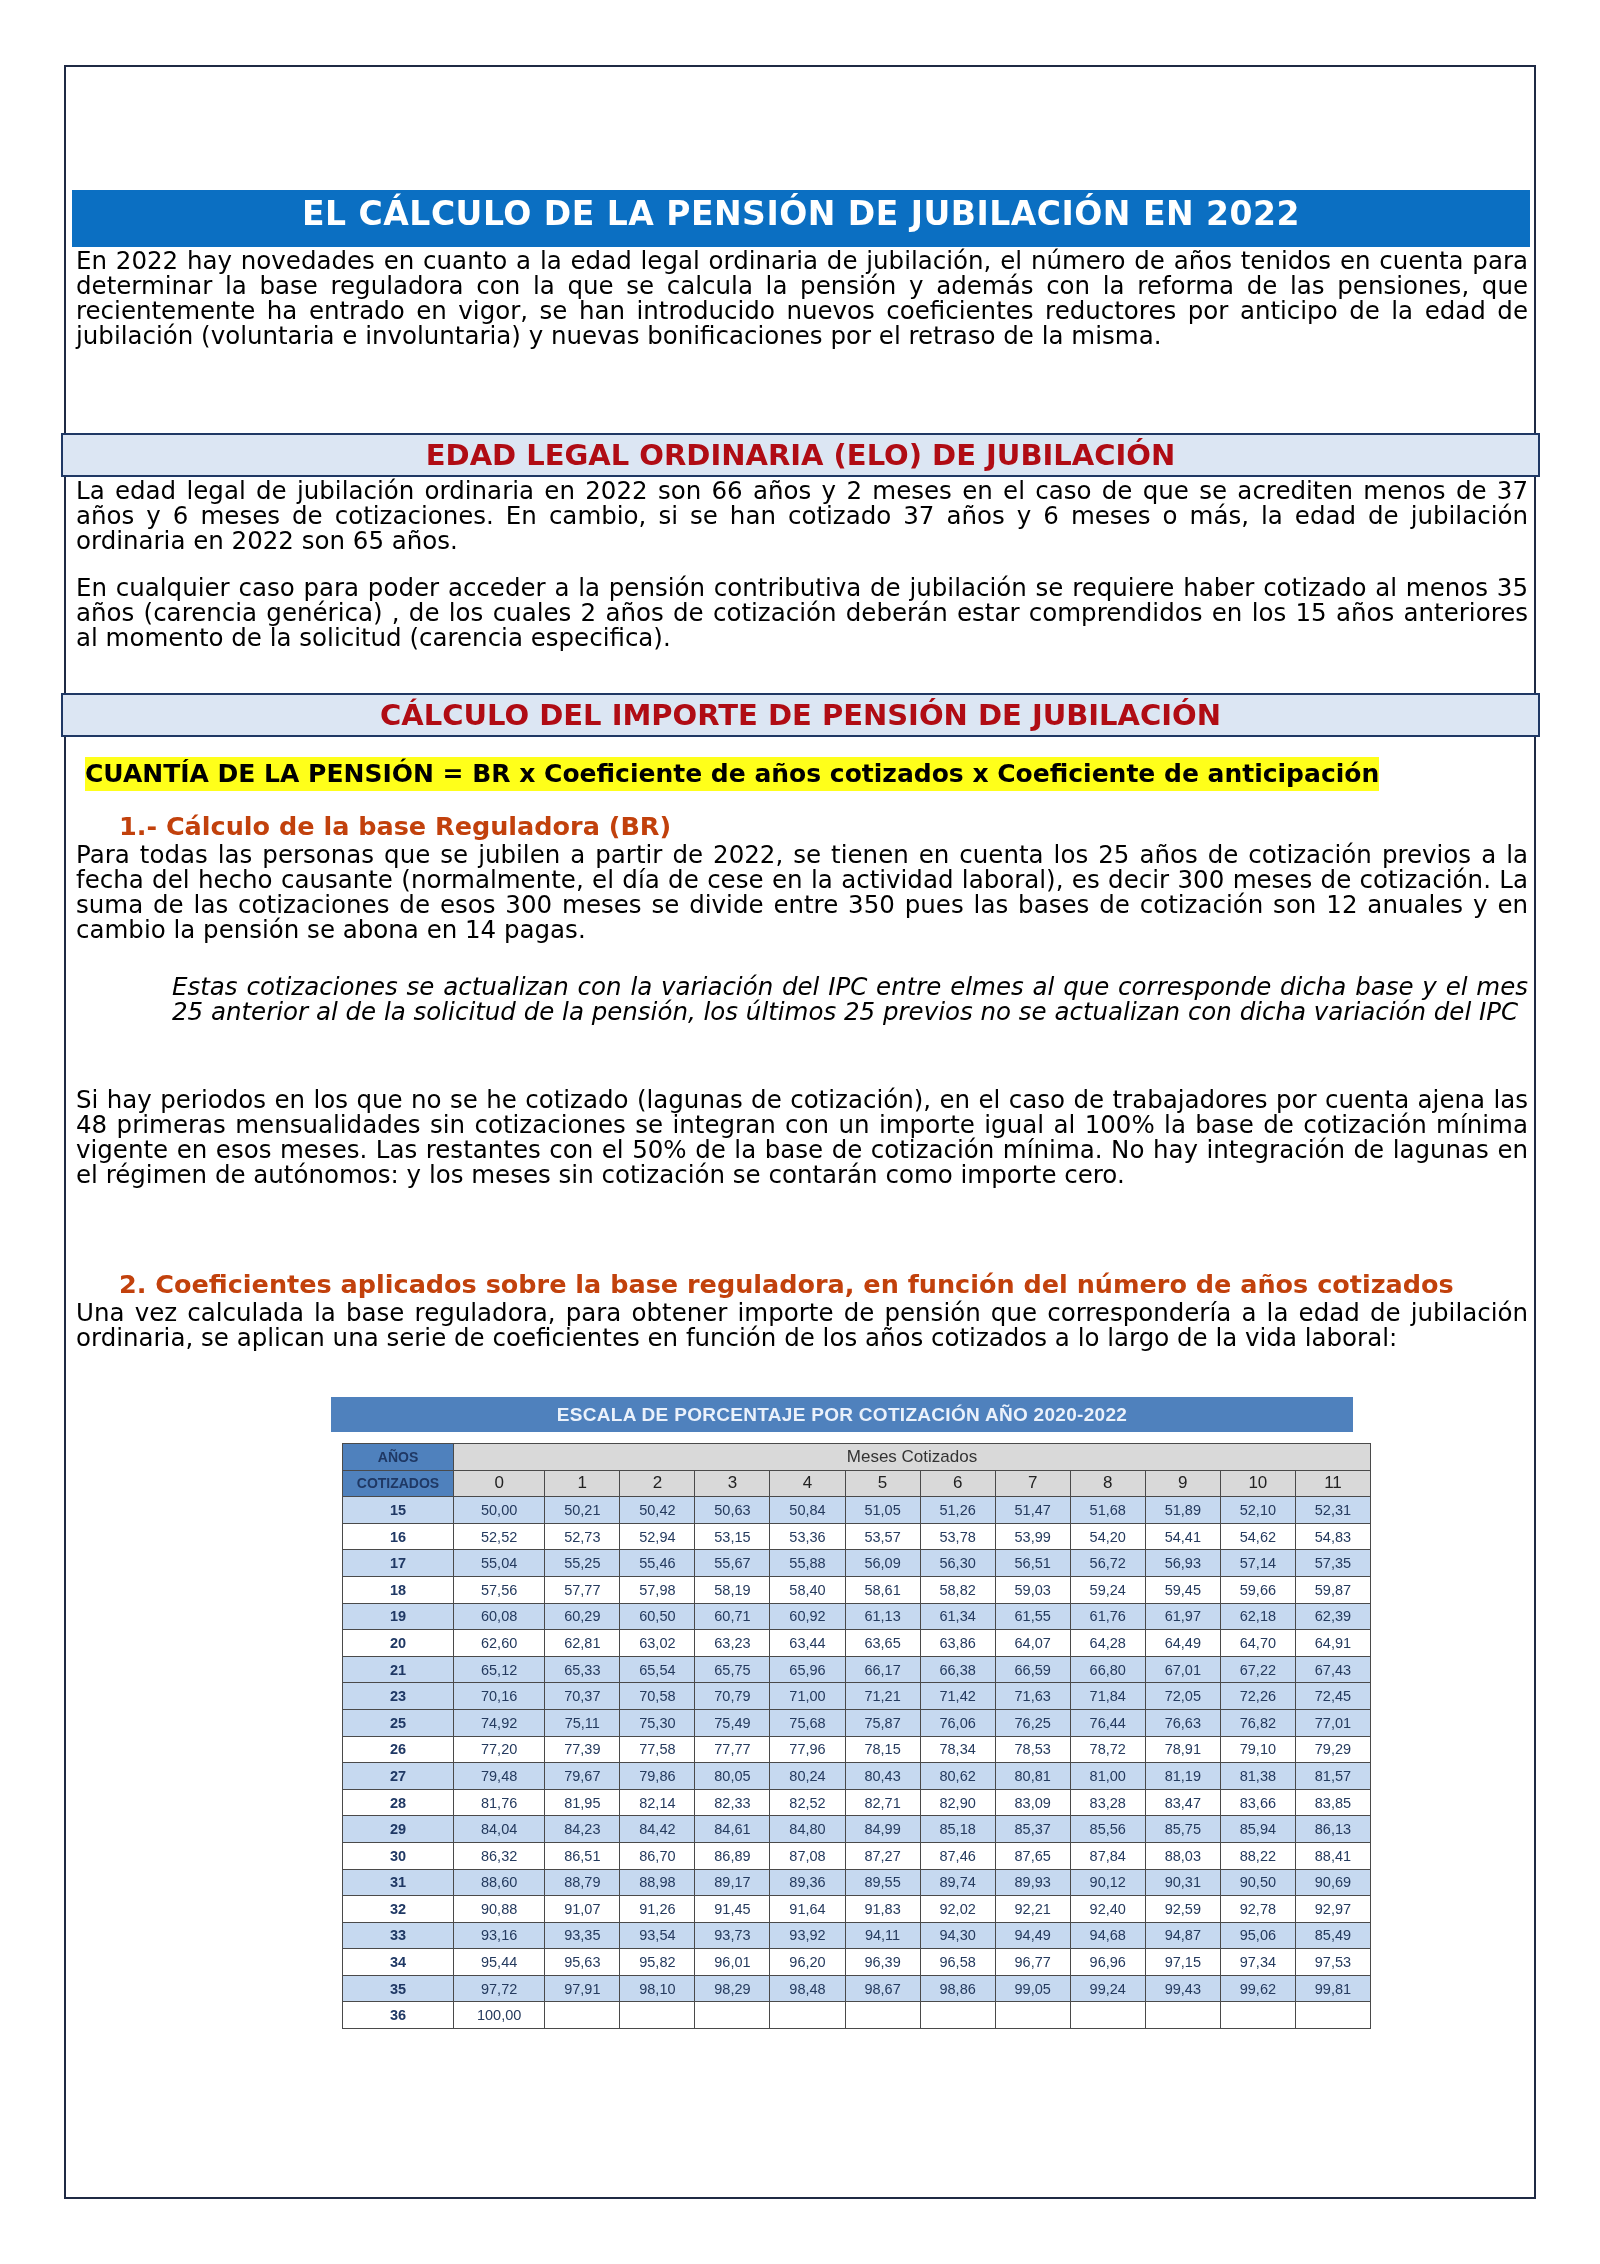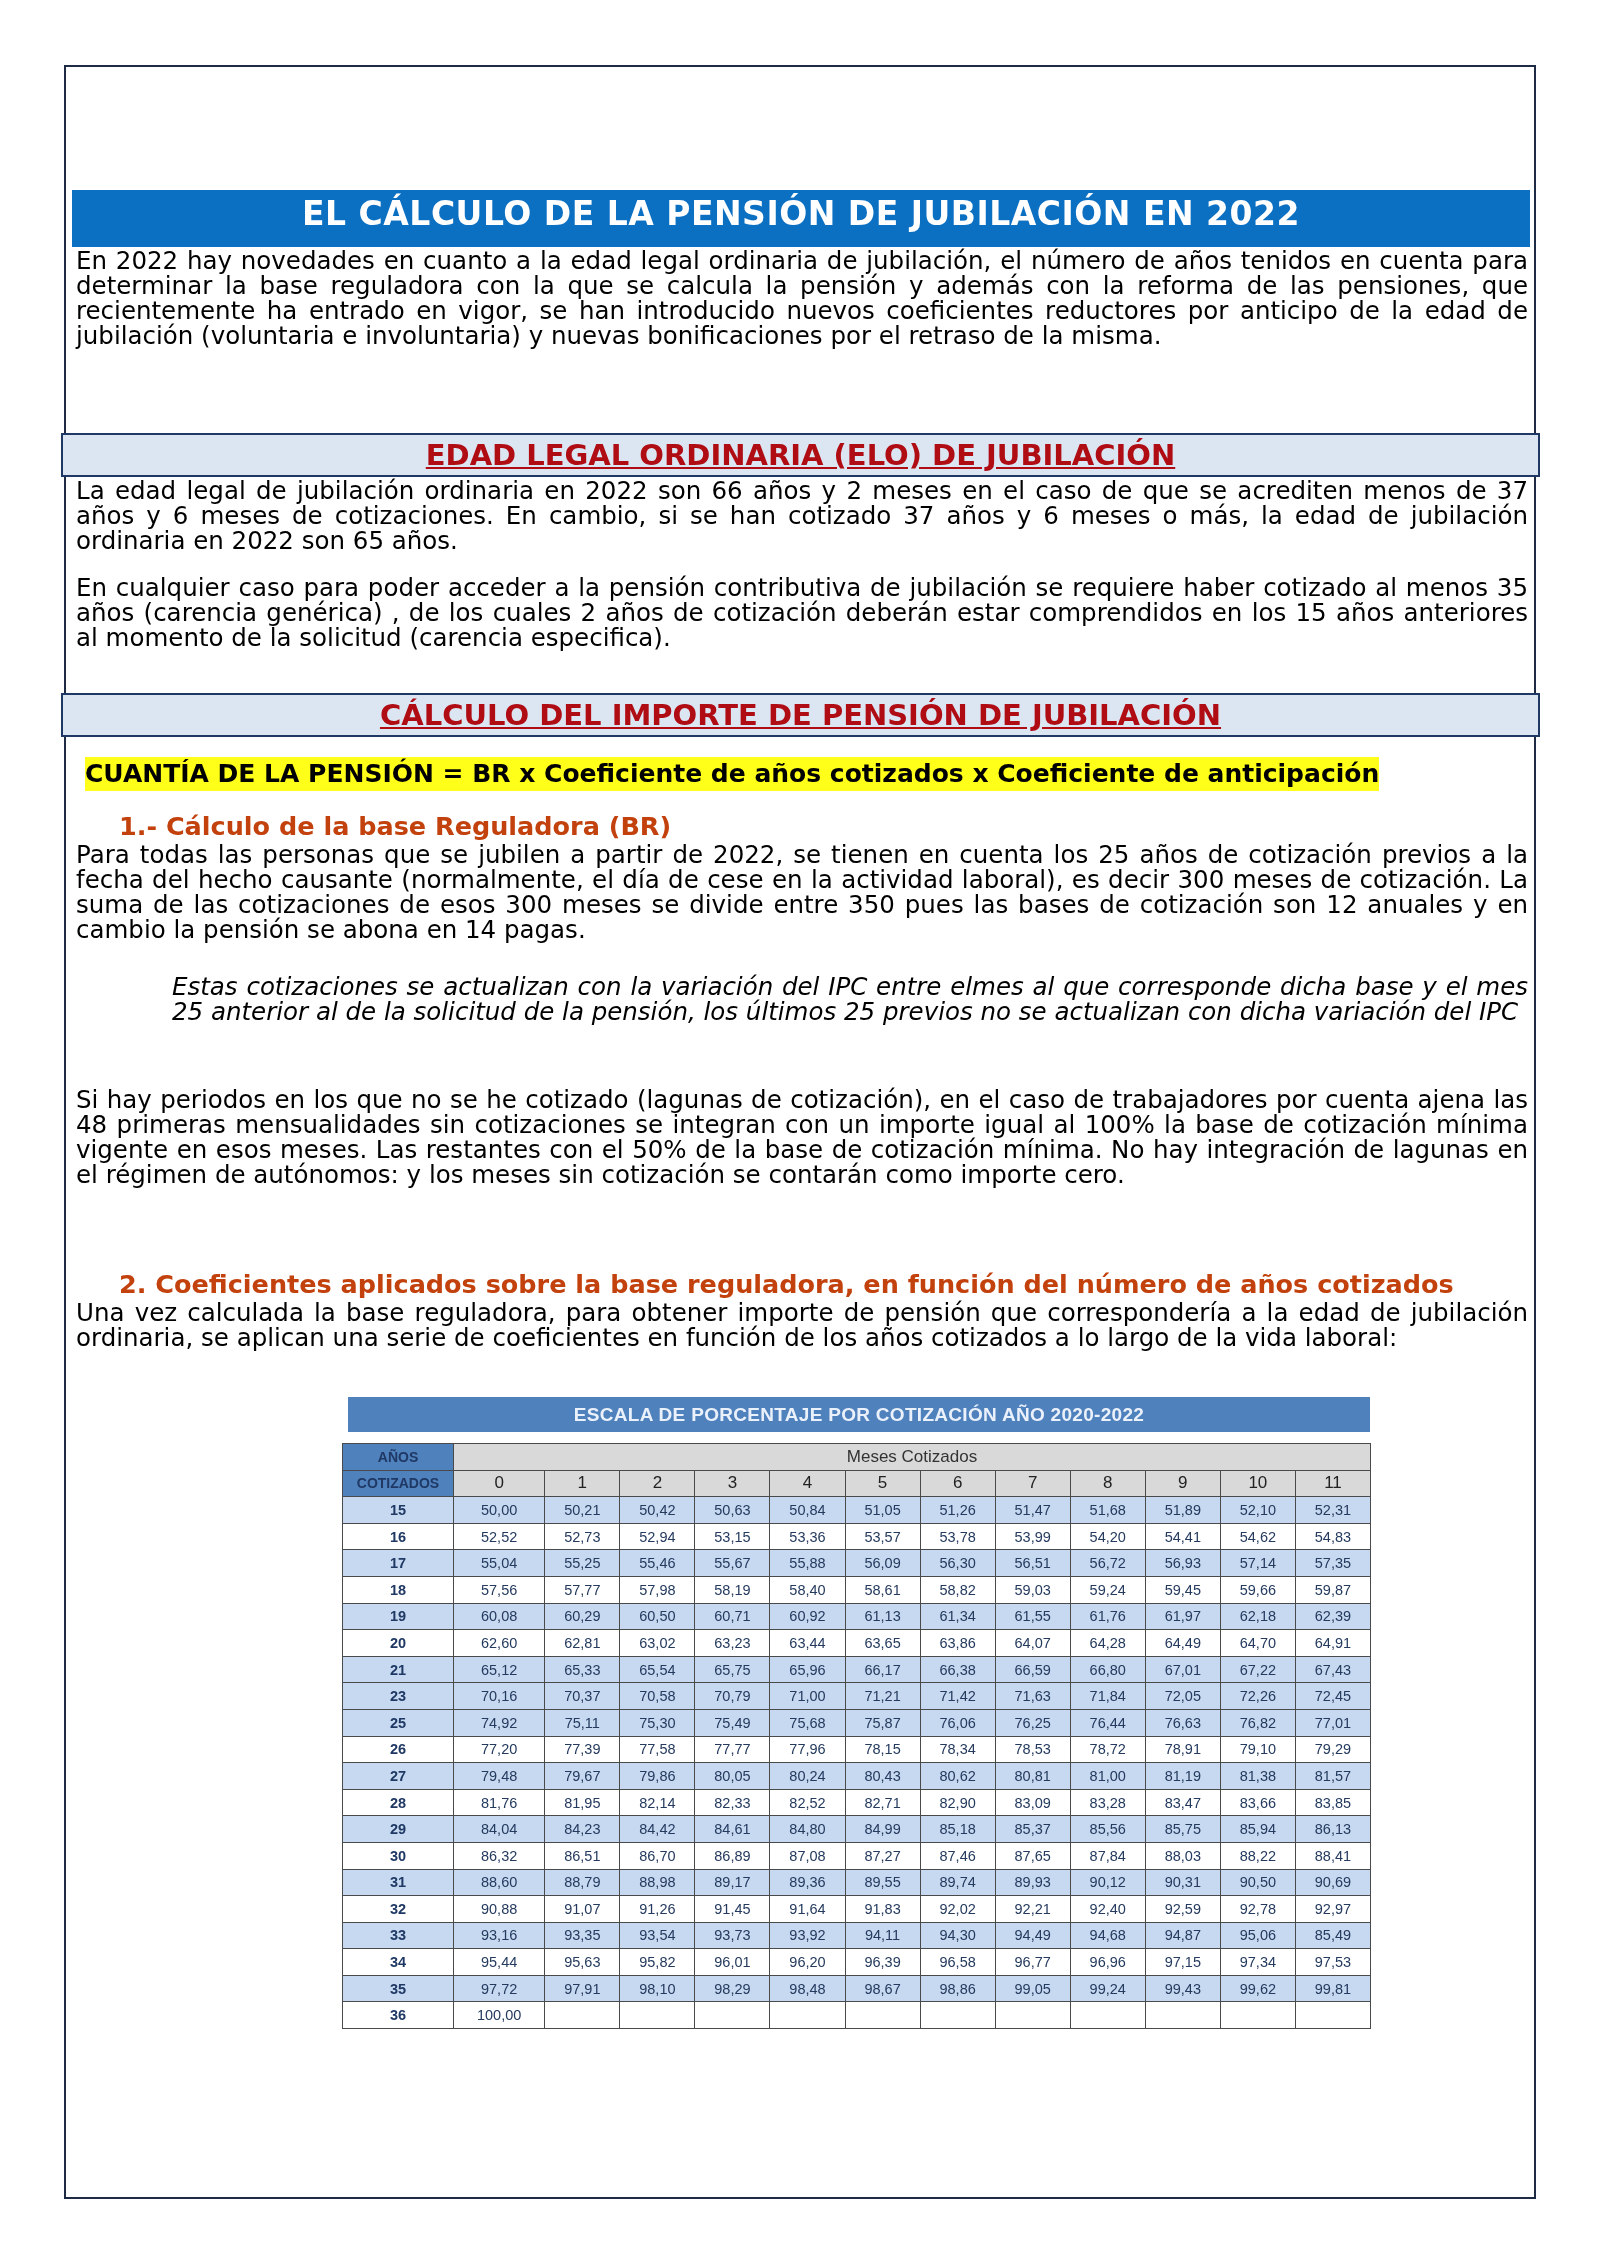--- a/index.html
+++ b/index.html
@@ -8,27 +8,27 @@
   .frame { position: absolute; left: 64px; top: 65px; width: 1472px; height: 2134px;
            border: 2px solid #1f2a44; box-sizing: border-box; }
   .abs { position: absolute; }
   .banner { left: 72px; top: 190px; width: 1458px; height: 57px; background: #0b6fc2;
             color: #fff; font-weight: bold; font-size: 33px; text-align: center;
             line-height: 47px; letter-spacing: 0.5px; }
   .para { left: 76px; width: 1452px; font-size: 24.5px; line-height: 25px; text-align: justify;
           text-align-last: left; margin: 0; }
   .section-box { left: 61px; width: 1479px; height: 44px; background: #dce6f3;
                  border: 2px solid #1f3864; box-sizing: border-box; color: #b00c14;
-                 font-weight: bold; font-size: 29px; text-align: center; line-height: 40px; text-decoration: underline; }
+                 font-weight: bold; font-size: 29px; text-align: center; line-height: 40px; }
   .formula { left: 85px; top: 757px; height: 34px; padding: 0 0; background: #ffff1a;
              font-weight: bold; font-size: 25px; line-height: 34px; white-space: nowrap; }
   .subhead { left: 76px; color: #c2410c; font-weight: bold; font-size: 25.5px; line-height: 32px; white-space: nowrap; margin-left: 43px; }
   .italic { left: 172px; width: 1356px; font-style: italic; }
   
-  .tbl-title { left: 348px; top: 1397px; width: 1022px; height: 35px; background: #4f81bd;
+  .tbl-title { left: 331px; top: 1397px; width: 1022px; height: 35px; background: #4f81bd;
                color: #eaf1fb; font-weight: bold; font-size: 19px; text-align: center; line-height: 35px;
                font-family: "Liberation Sans", sans-serif; letter-spacing: 0.3px; }
   table.coef { position: absolute; left: 342px; top: 1443px; width: 1029px; border-collapse: collapse;
                font-family: "Liberation Sans", sans-serif; font-size: 14.5px; color: #243a5e; }
   table.coef td, table.coef th { border: 1px solid #4a4a4a; text-align: center; padding: 0; height: 25.6px; }
   table.coef th { font-weight: normal; }
   .h-anos { background: #4f81bd; color: #1f3864; font-weight: bold !important; font-size: 14px; width: 110px; }
   .h-meses { background: #d9d9d9; color: #333; font-size: 17px; }
   .h-month { background: #d9d9d9; color: #222; font-size: 17px; }
   tr.odd td { background: #c6d9f0; }

